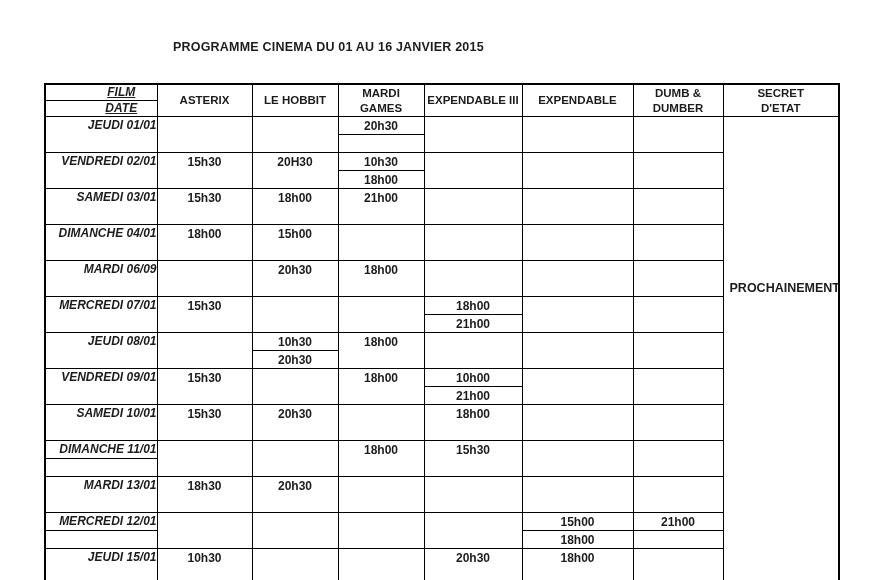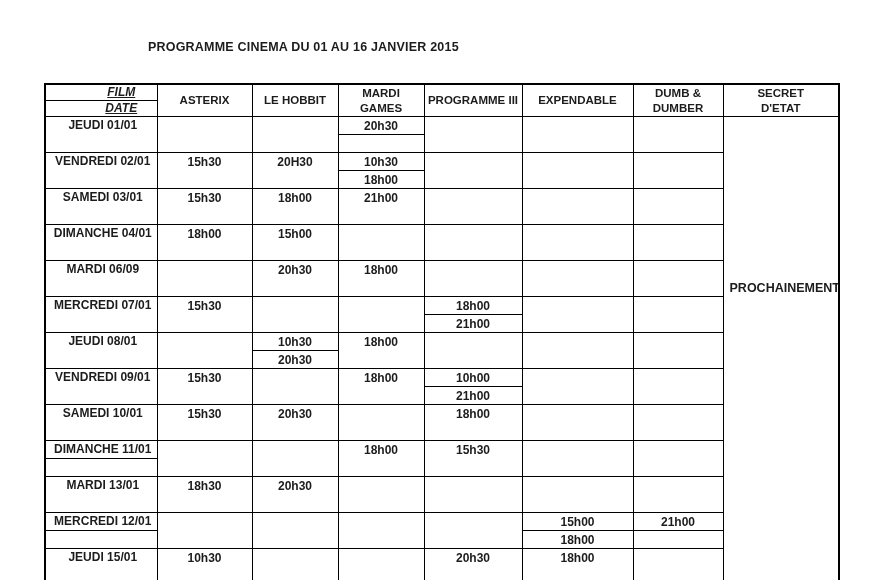--- a/index.html
+++ b/index.html
@@ -7,21 +7,21 @@
     position: relative;
     width: 876px;
     height: 580px;
     background: #ffffff;
     overflow: hidden;
     font-family: "Liberation Sans", sans-serif;
     color: #1c1c1c;
   }
   .title {
     position: absolute;
-    left: 148px;
+    left: 173px;
     top: 40px;
     font-size: 12.5px;
     font-weight: 700;
     white-space: nowrap;
     letter-spacing: 0.2px;
   }
   table.schedule {
     position: absolute;
     left: 44px;
     top: 83px;
@@ -49,24 +49,25 @@
   }
   td.film {
     text-align: center;
     vertical-align: middle;
     line-height: 15px;
     font-size: 11.5px;
     white-space: pre-line;
     padding: 0 1px;
   }
   td.date {
-    text-align: center;
+    text-align: right;
     vertical-align: top;
     padding: 1px 0 0 3px;
     white-space: nowrap;
+    font-style: italic;
   }
   td.time {
     text-align: center;
     vertical-align: top;
     padding-top: 1px;
     line-height: 16px;
   }
   td.secret { position: relative; vertical-align: top; }
   .coming {
     position: absolute;
@@ -95,21 +96,21 @@
         <col style="width:90px">
         <col style="width:116px">
     </colgroup>
     <thead>
       <tr class="hr" id="head-row-1">
         <td class="corner">FILM</td>
       <td class="film" rowspan="2">ASTERIX</td>
           <td class="film" rowspan="2">LE HOBBIT</td>
           <td class="film" rowspan="2">MARDI
 GAMES</td>
-          <td class="film" rowspan="2">PROGRAMME III</td>
+          <td class="film" rowspan="2">EXPENDABLE III</td>
           <td class="film" rowspan="2">EXPENDABLE</td>
           <td class="film" rowspan="2">DUMB &amp;
 DUMBER</td>
           <td class="film" rowspan="2">SECRET
 D'ETAT</td>
         </tr>
       <tr class="hr">
         <td class="corner">DATE</td>
       </tr>
     </thead>

